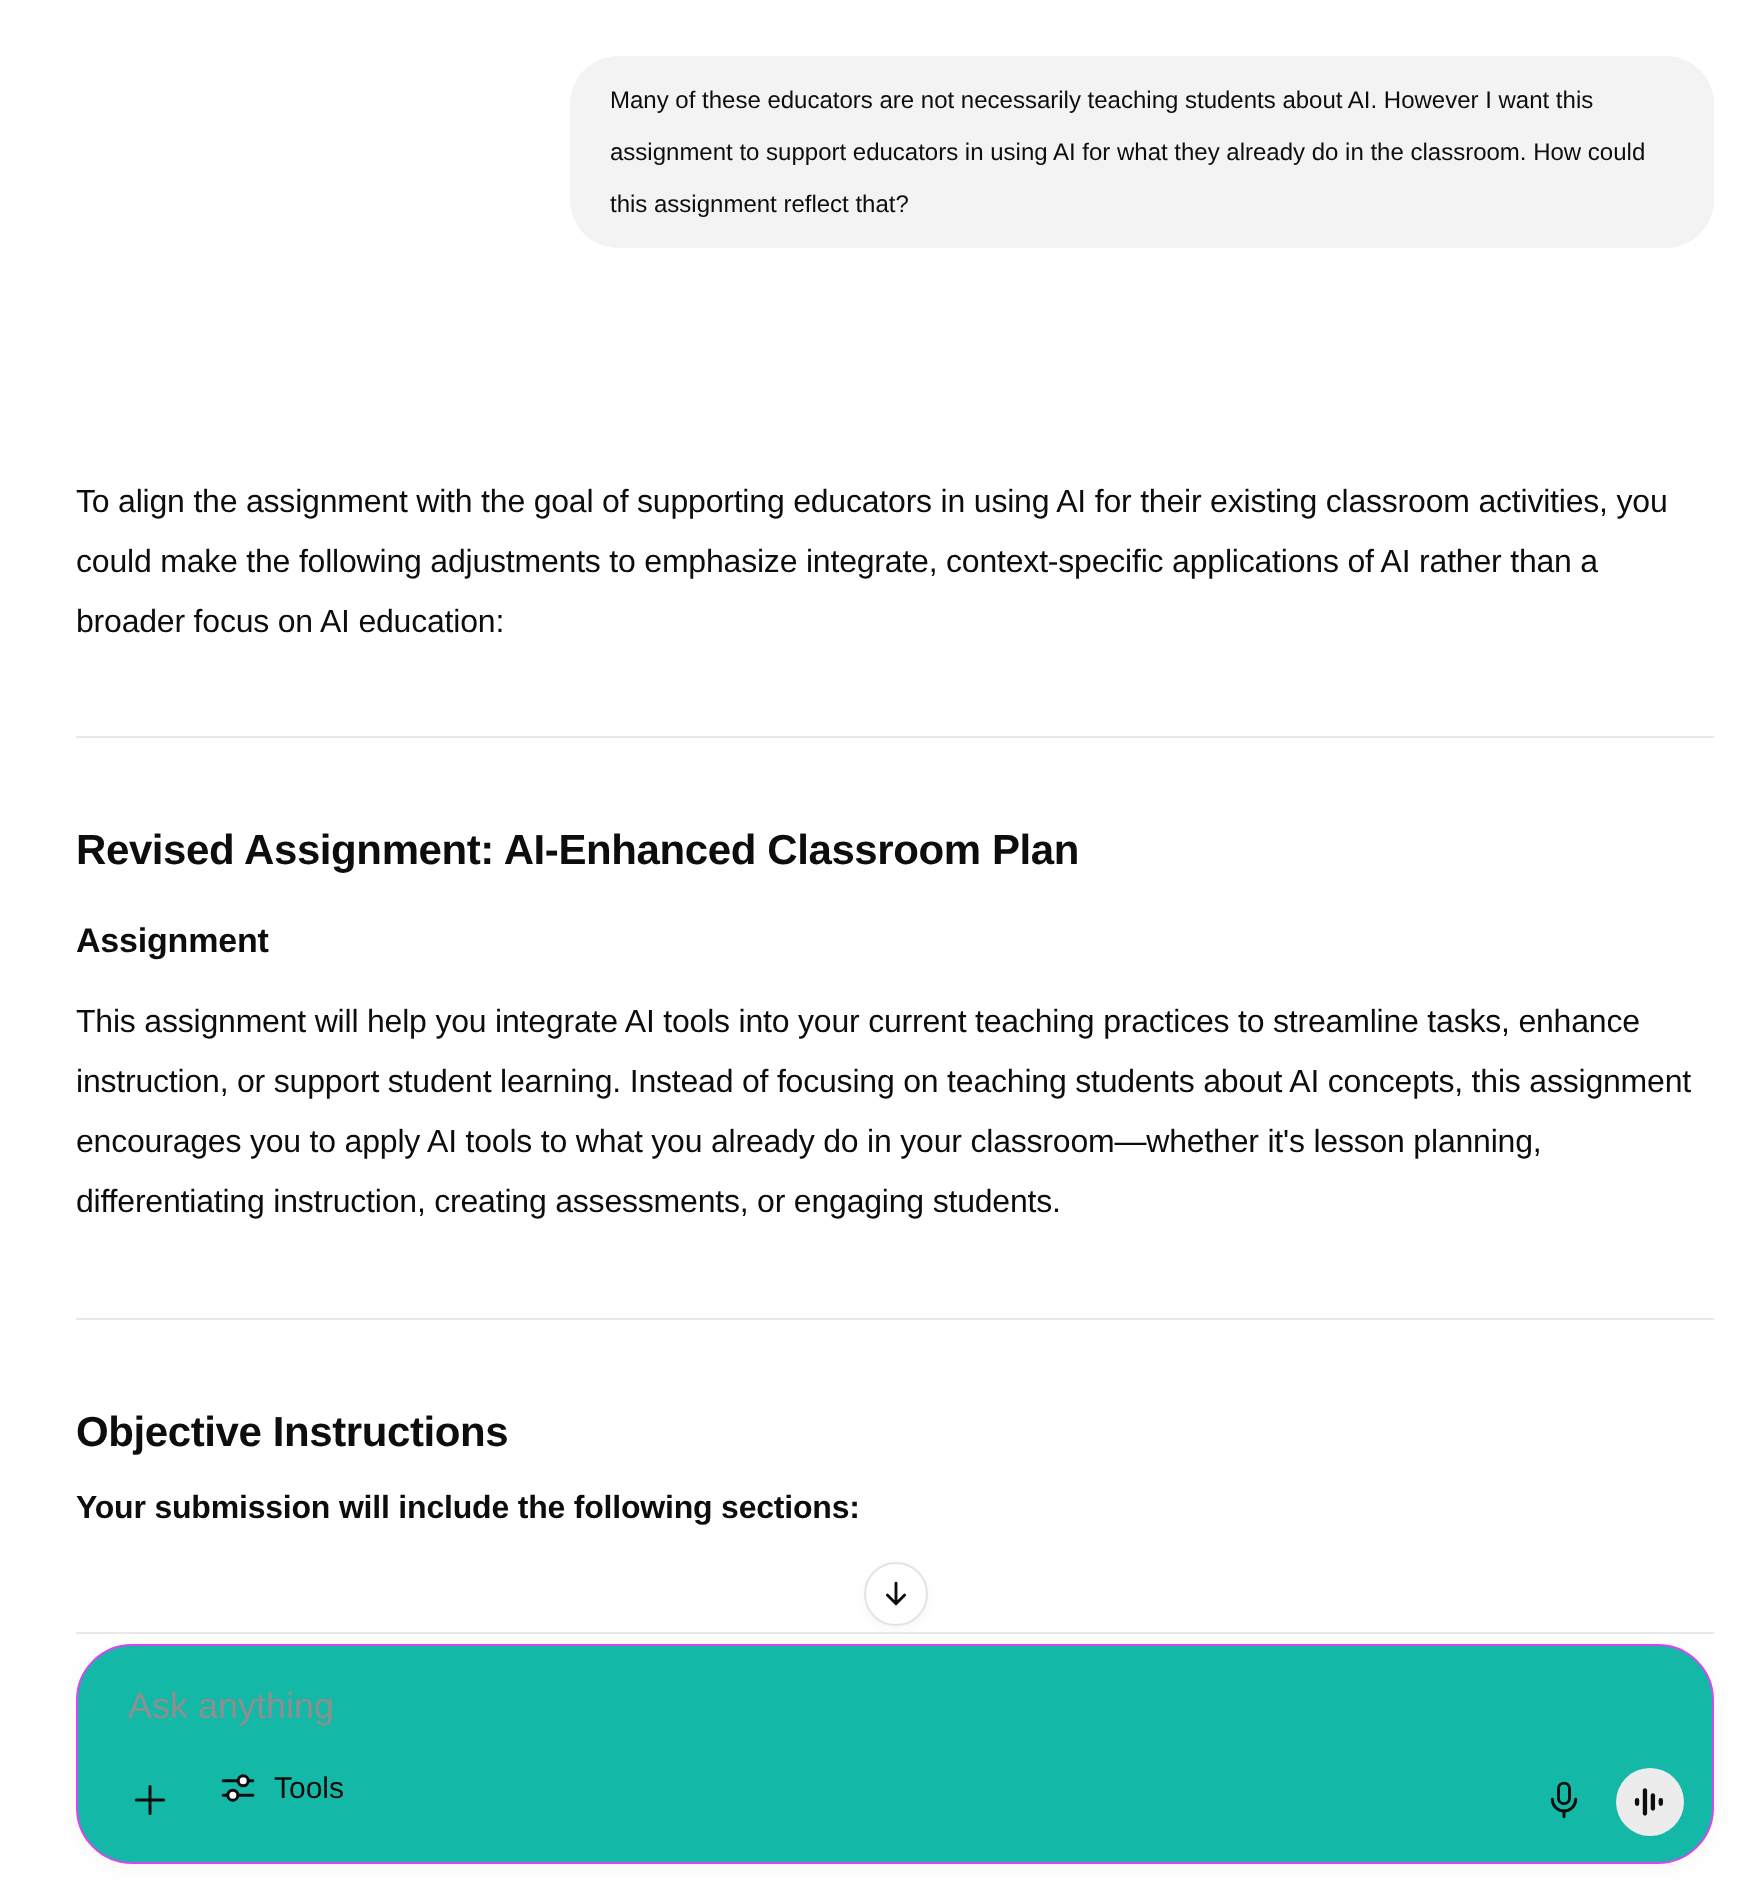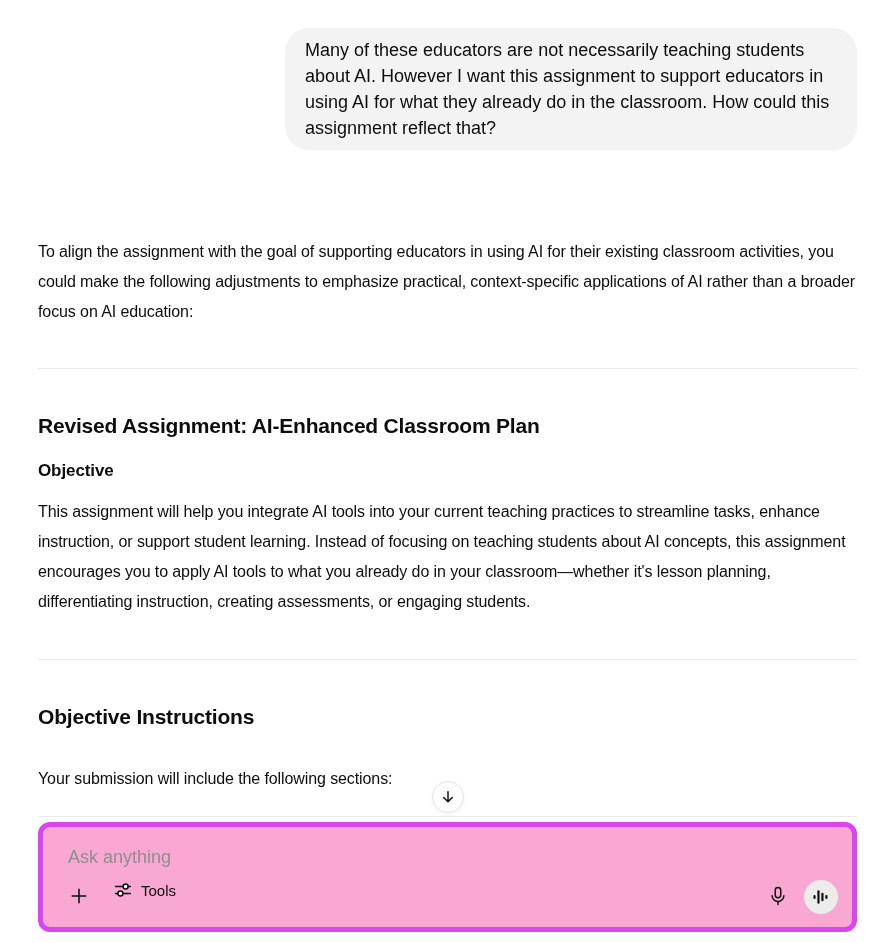--- a/index.html
+++ b/index.html
@@ -16,21 +16,21 @@
   
   .user-bubble {
     position: absolute;
     top: 28px;
     right: 21px;
     width: 572px;
     box-sizing: border-box;
     background: #f3f3f3;
     border-radius: 24px;
     padding: 9px 20px;
-    font-size: 18px;
+    font-size: 12px;
     line-height: 26px;
     color: #0d0d0d;
   }
 
   
   .block { position: absolute; left: 38px; width: 819px; }
   .para { font-size: 16px; line-height: 30px; letter-spacing: -0.1px; }
   .h-lg { font-size: 21px; font-weight: 700; letter-spacing: -0.2px; margin: 0; }
   .h-sm { font-size: 17px; font-weight: 700; letter-spacing: -0.1px; margin: 0; }
   .divider {
@@ -51,23 +51,23 @@
     box-shadow: 0 2px 6px rgba(0,0,0,0.04);
     cursor: pointer;
   }
 
   
   .composer {
     position: absolute;
     left: 38px; top: 822px;
     width: 819px; height: 110px;
     box-sizing: border-box;
-    background: #f9a8d4;
-    border: 5px solid #d946ef;
-    border-radius: 12px;
+    background: #14b8a6;
+    border: 1px solid #d946ef;
+    border-radius: 28px;
     box-shadow: 0 2px 12px rgba(0,0,0,0.04);
   }
   .composer-input {
     position: absolute;
     left: 25px; top: 20px;
     width: 700px;
     border: none; outline: none; background: transparent;
     font-family: "Liberation Sans", sans-serif;
     font-size: 18px;
     color: #0d0d0d;
@@ -106,35 +106,35 @@
   }
   svg { display: block; }
 </style>
 </head>
 <body>
 
 <div class="user-bubble">
   <span>Many of these educators are not necessarily teaching students about AI. However I want this assignment to support educators in using AI for what they already do in the classroom. How could this assignment reflect that?</span>
 </div>
 
-<div class="block para" style="top: 237px;">To align the assignment with the goal of supporting educators in using AI for their existing classroom activities, you could make the following adjustments to emphasize practical, context-specific applications of AI rather than a broader focus on AI education:</div>
+<div class="block para" style="top: 237px;">To align the assignment with the goal of supporting educators in using AI for their existing classroom activities, you could make the following adjustments to emphasize integrate, context-specific applications of AI rather than a broader focus on AI education:</div>
 
 <div class="divider" style="top: 368px;"></div>
 
 <h3 class="block h-lg" style="top: 414px;">Revised Assignment: AI-Enhanced Classroom Plan</h3>
 
-<h4 class="block h-sm" style="top: 461px;">Objective</h4>
+<h4 class="block h-sm" style="top: 461px;">Assignment</h4>
 
 <div class="block para" style="top: 497px;">This assignment will help you integrate AI tools into your current teaching practices to streamline tasks, enhance instruction, or support student learning. Instead of focusing on teaching students about AI concepts, this assignment encourages you to apply AI tools to what you already do in your classroom—whether it's lesson planning, differentiating instruction, creating assessments, or engaging students.</div>
 
 <div class="divider" style="top: 659px;"></div>
 
 <h3 class="block h-lg" style="top: 705px;">Objective Instructions</h3>
 
-<div class="block para" style="top: 764px;">Your submission will include the following sections:</div>
+<div class="block para" style="top: 740px; font-weight: bold;">Your submission will include the following sections:</div>
 
 <button class="scroll-btn">
   <span>
     <svg width="18" height="18" viewBox="0 0 20 20" fill="none">
       <path d="M10 4v11M5.2 10.6l4.8 4.8 4.8-4.8" stroke="#0d0d0d" stroke-width="1.6" stroke-linecap="round" stroke-linejoin="round"></path>
     </svg>
   </span>
 </button>
 
 <div class="divider" style="top: 816px;"></div>

